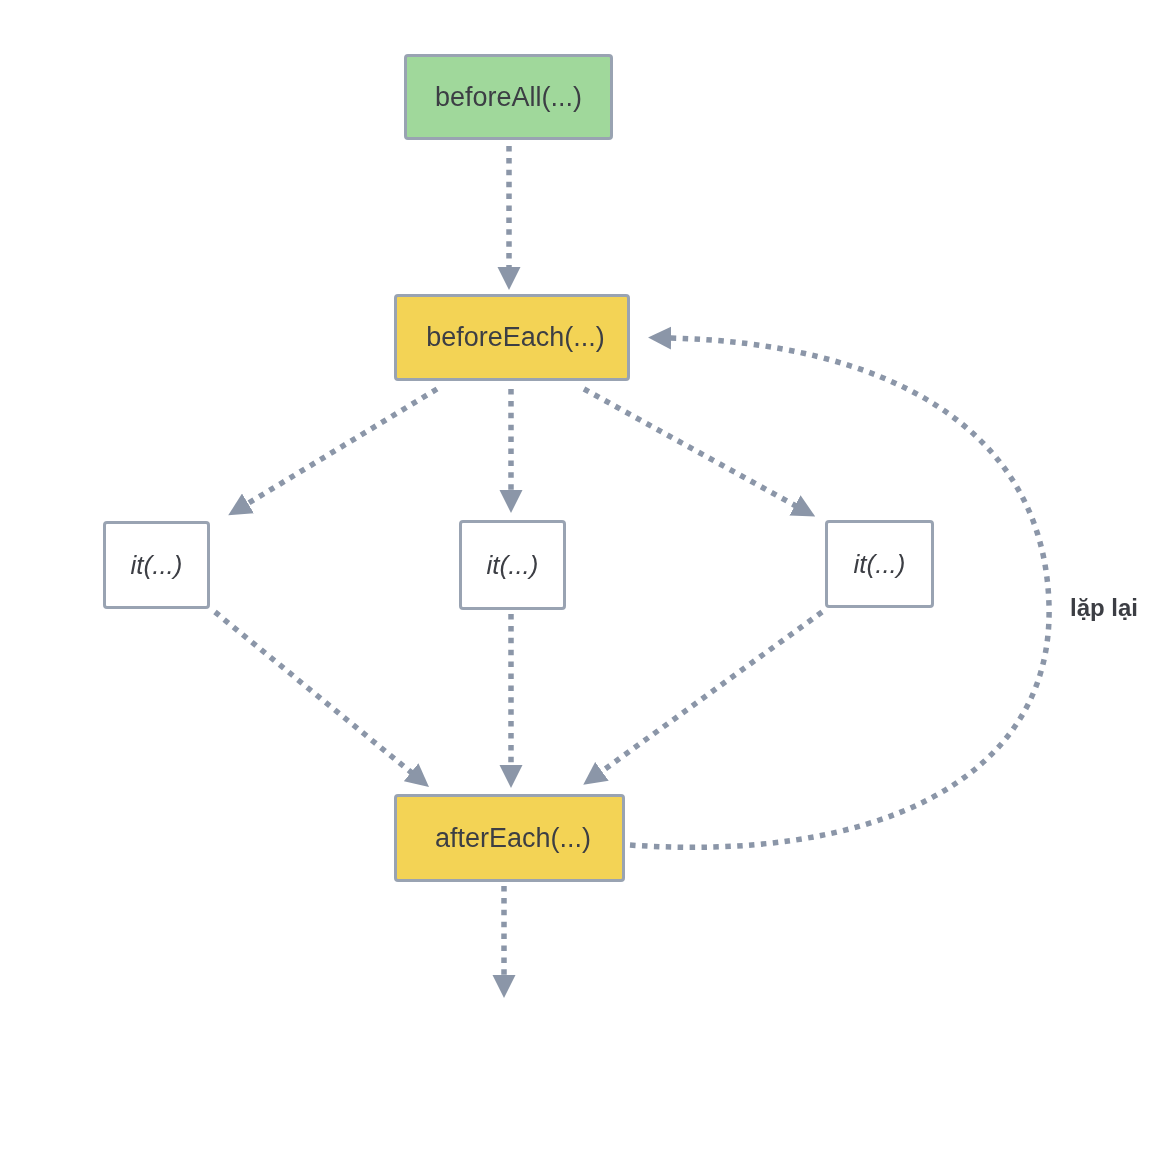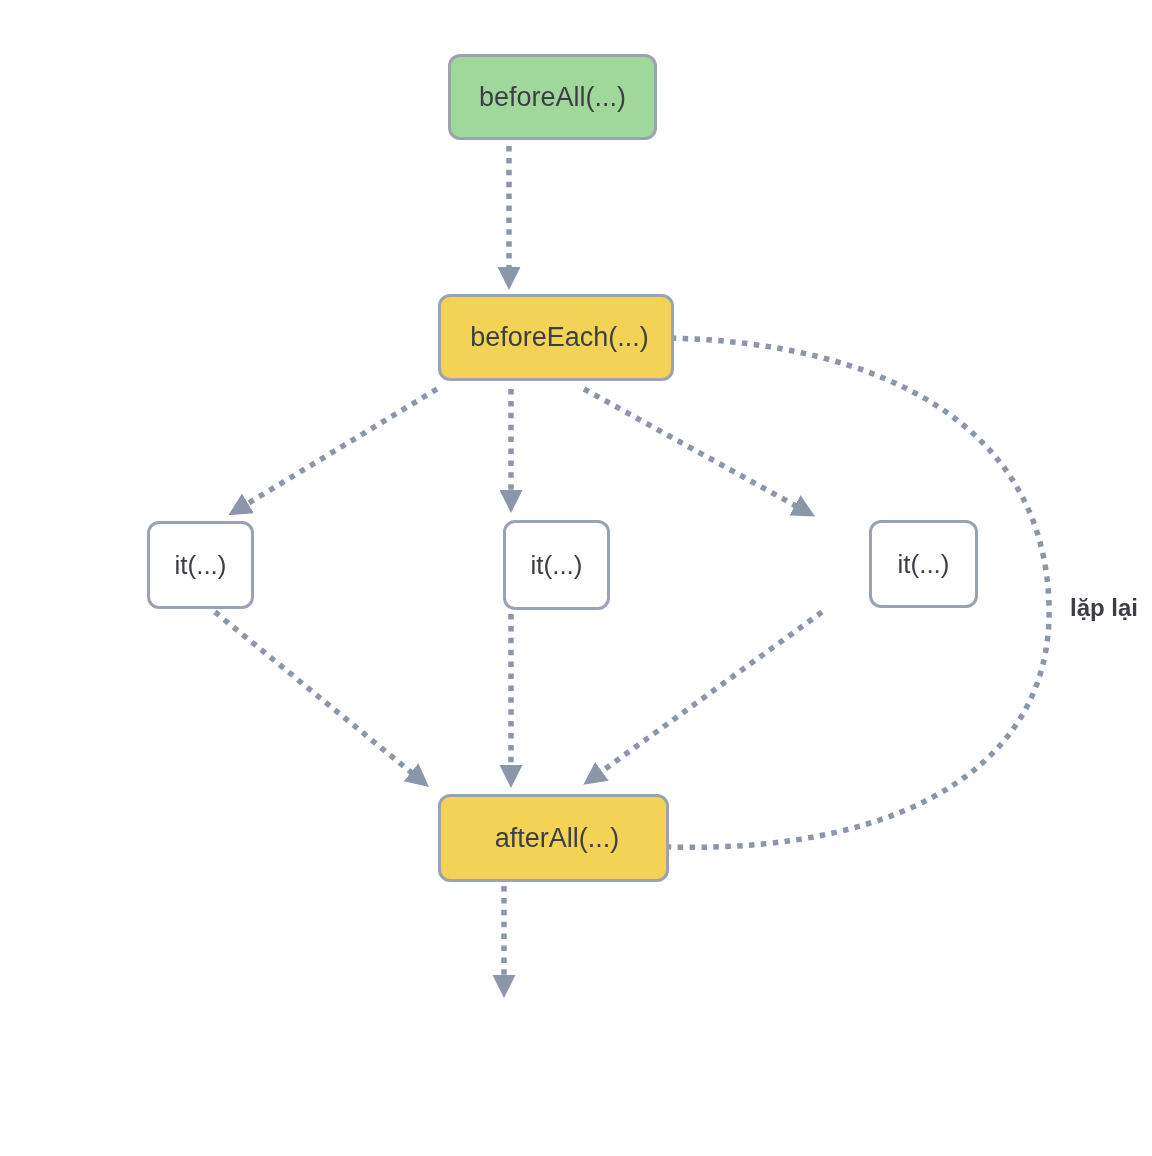--- a/index.html
+++ b/index.html
@@ -33,29 +33,28 @@
     stroke:var(--arrow);
     stroke-width:5.5;
     stroke-dasharray:5.5 6.4;
   }
   .node{
     position:absolute;
     display:flex;
     align-items:center;
     justify-content:center;
     border:3px solid var(--node-border);
-    border-radius:12px;
+    border-radius:4px;
     color:var(--text);
     font-size:27px;
     background:var(--node-white);
-    margin-left:44px;
   }
   .node.green{background:var(--node-green);}
   .node.yellow{background:var(--node-yellow);padding-left:7px;}
-  .node.white{font-size:26px;}
+  .node.white{font-size:26px;font-style:italic;}
   .edge-label{
     position:absolute;
     transform:translate(-50%,-50%);
     background:var(--bg);
     padding:4px 6px;
     color:var(--text);
     font-size:24px;
     font-weight:600;
     white-space:nowrap;
   }
@@ -97,19 +96,19 @@
 
   <div class="node white" style="left:459px;top:520px;width:107px;height:90px">
     <span>it(...)</span>
   </div>
 
   <div class="node white" style="left:825px;top:520px;width:109px;height:88px">
     <span>it(...)</span>
   </div>
 
   <div class="node yellow" style="left:394px;top:794px;width:231px;height:88px">
-    <span>afterAll(...)</span>
+    <span>afterEach(...)</span>
   </div>
 
 
   <div class="edge-label" style="left:1104px;top:608px">lặp lại</div>
 
 </div>
 
 </body></html>

